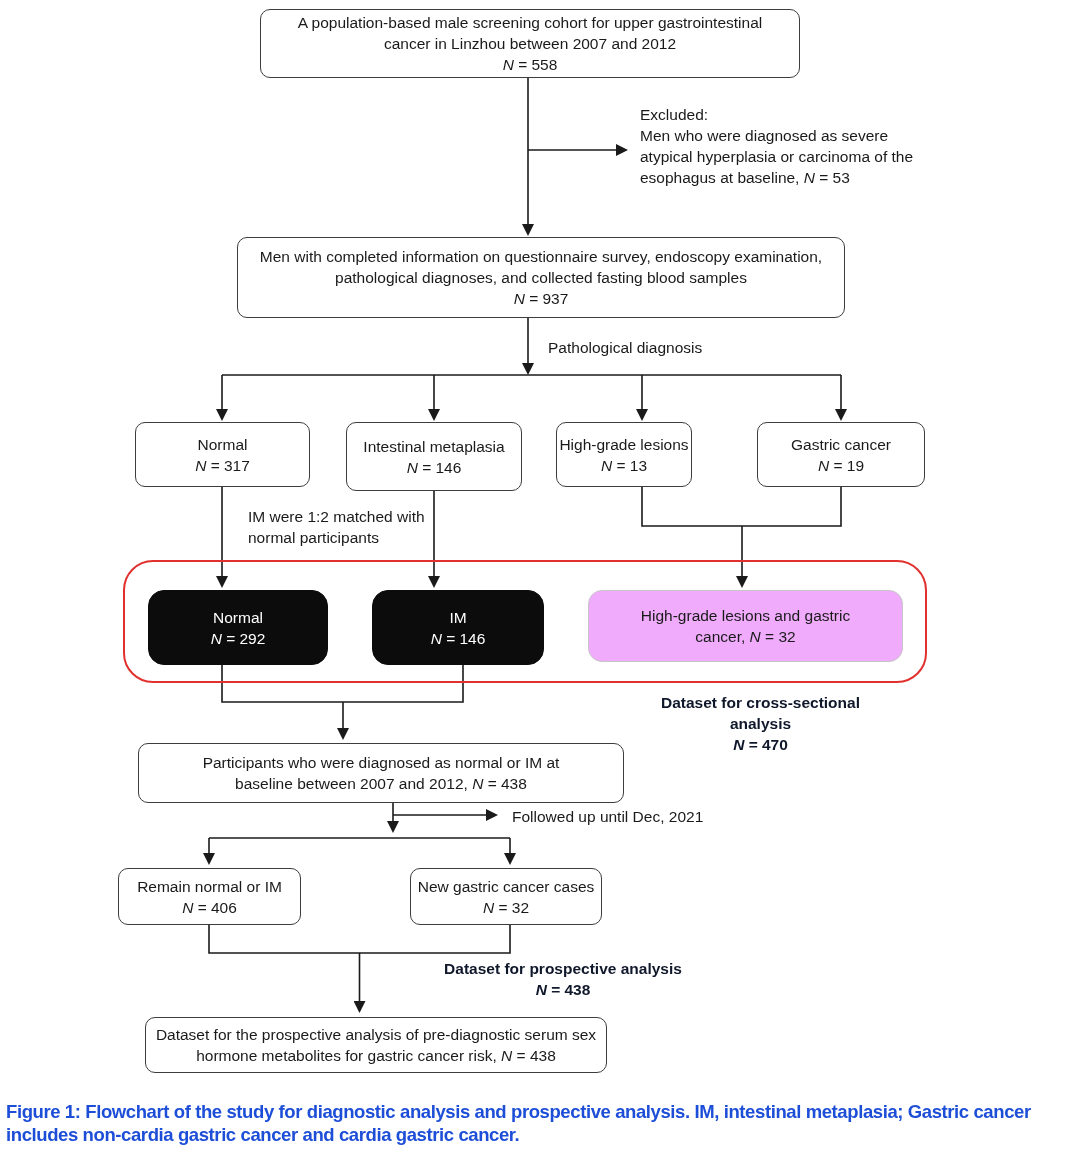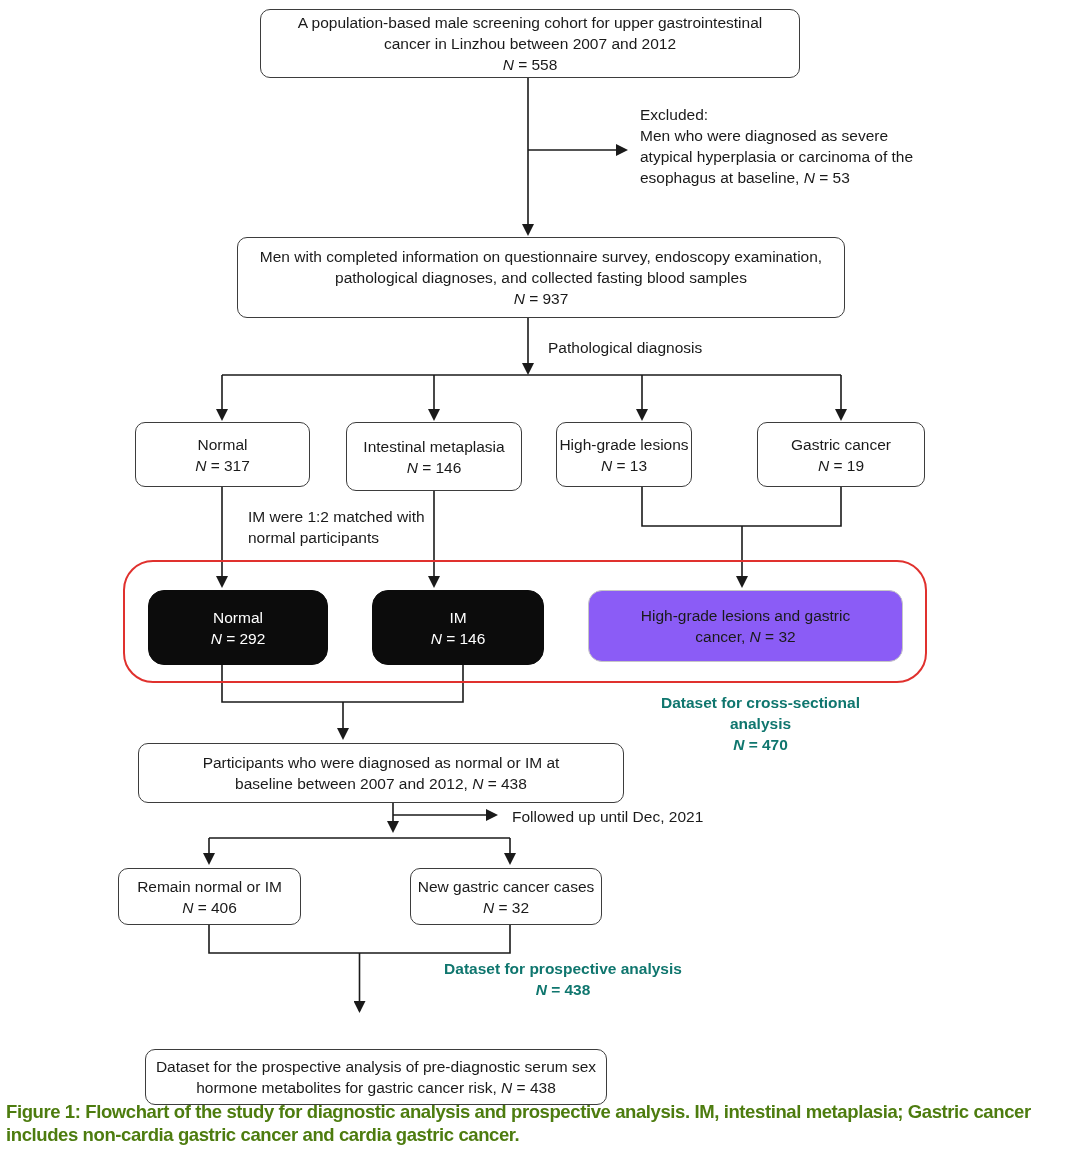--- a/index.html
+++ b/index.html
@@ -4,47 +4,47 @@
 <style>
   html,body{margin:0;padding:0;background:#ffffff;}
   #stage{position:relative;width:1080px;height:1152px;background:#ffffff;
          font-family:"Liberation Sans",sans-serif;color:#1a1a1a;overflow:hidden;}
   #connectors{position:absolute;left:0;top:0;z-index:0;}
   .box{position:absolute;box-sizing:border-box;border:1.6px solid #3d3d3d;border-radius:10px;
        background:#ffffff;display:flex;flex-direction:column;justify-content:center;align-items:center;
        text-align:center;font-size:15.5px;line-height:21px;z-index:1;}
   .box .t{width:100%;}
   .black{background:#0c0c0c;color:#ffffff;border:1.6px solid #0c0c0c;border-radius:16px;}
-  .gray{background:#8b5cf6;border:1px solid #c6c6c6;border-radius:14px;}
+  .gray{background:#f0abfc;border:1px solid #c6c6c6;border-radius:14px;}
   .lbl{position:absolute;font-size:15.5px;line-height:21px;z-index:1;}
-  .bold{font-weight:bold;color:#0f766e;}
+  .bold{font-weight:bold;color:#0f172a;}
   i{font-style:italic;}
   #red-outline{position:absolute;left:123px;top:560px;width:804px;height:123px;
        border:2.6px solid #e0312e;border-radius:30px;box-sizing:border-box;z-index:0;}
   #cohort{left:260px;top:9px;width:540px;height:69px;padding:0 12px;}
   #completed{left:237px;top:237px;width:608px;height:81px;padding:0 12px;}
   #normal-base{left:135px;top:422px;width:175px;height:65px;}
   #im-base{left:346px;top:422px;width:176px;height:69px;}
   #hgl-base{left:556px;top:422px;width:136px;height:65px;}
   #gc-base{left:757px;top:422px;width:168px;height:65px;}
   #normal-matched{left:148px;top:590px;width:180px;height:75px;}
   #im-matched{left:372px;top:590px;width:172px;height:75px;}
   #hgl-gc{left:588px;top:590px;width:315px;height:72px;padding:0 32px;}
   #participants{left:138px;top:743px;width:486px;height:60px;padding:0 34px;}
   #remain{left:118px;top:868px;width:183px;height:57px;}
   #new-gc{left:410px;top:868px;width:192px;height:57px;}
-  #final{left:145px;top:1017px;width:462px;height:56px;padding:0 8px;margin-top:32px;}
+  #final{left:145px;top:1017px;width:462px;height:56px;padding:0 8px;}
   #excluded{left:640px;top:104px;width:300px;}
   #path-label{left:548px;top:337px;}
   #matched-label{left:248px;top:506px;width:225px;}
   #cross-label{left:648px;top:692px;width:225px;text-align:center;}
   #followup-label{left:512px;top:806px;}
   #prosp-label{left:418px;top:958px;width:290px;text-align:center;}
   #caption{position:absolute;left:6px;top:1100px;width:1070px;font-weight:bold;
-       font-size:18.5px;line-height:23px;color:#4d7c0f;letter-spacing:-0.4px;z-index:1;}
+       font-size:18.5px;line-height:23px;color:#1d4ed8;letter-spacing:-0.4px;z-index:1;}
 </style>
 </head>
 <body>
 
 <div id="stage">
 
   <svg id="connectors" width="1080" height="1152" viewBox="0 0 1080 1152">
     <defs>
       <marker id="ah" markerUnits="userSpaceOnUse" markerWidth="12" markerHeight="12" viewBox="0 0 12 12" refX="10" refY="6" orient="auto-start-reverse">
         <path d="M0 0 L12 6 L0 12 z" fill="#1a1a1a"></path>

